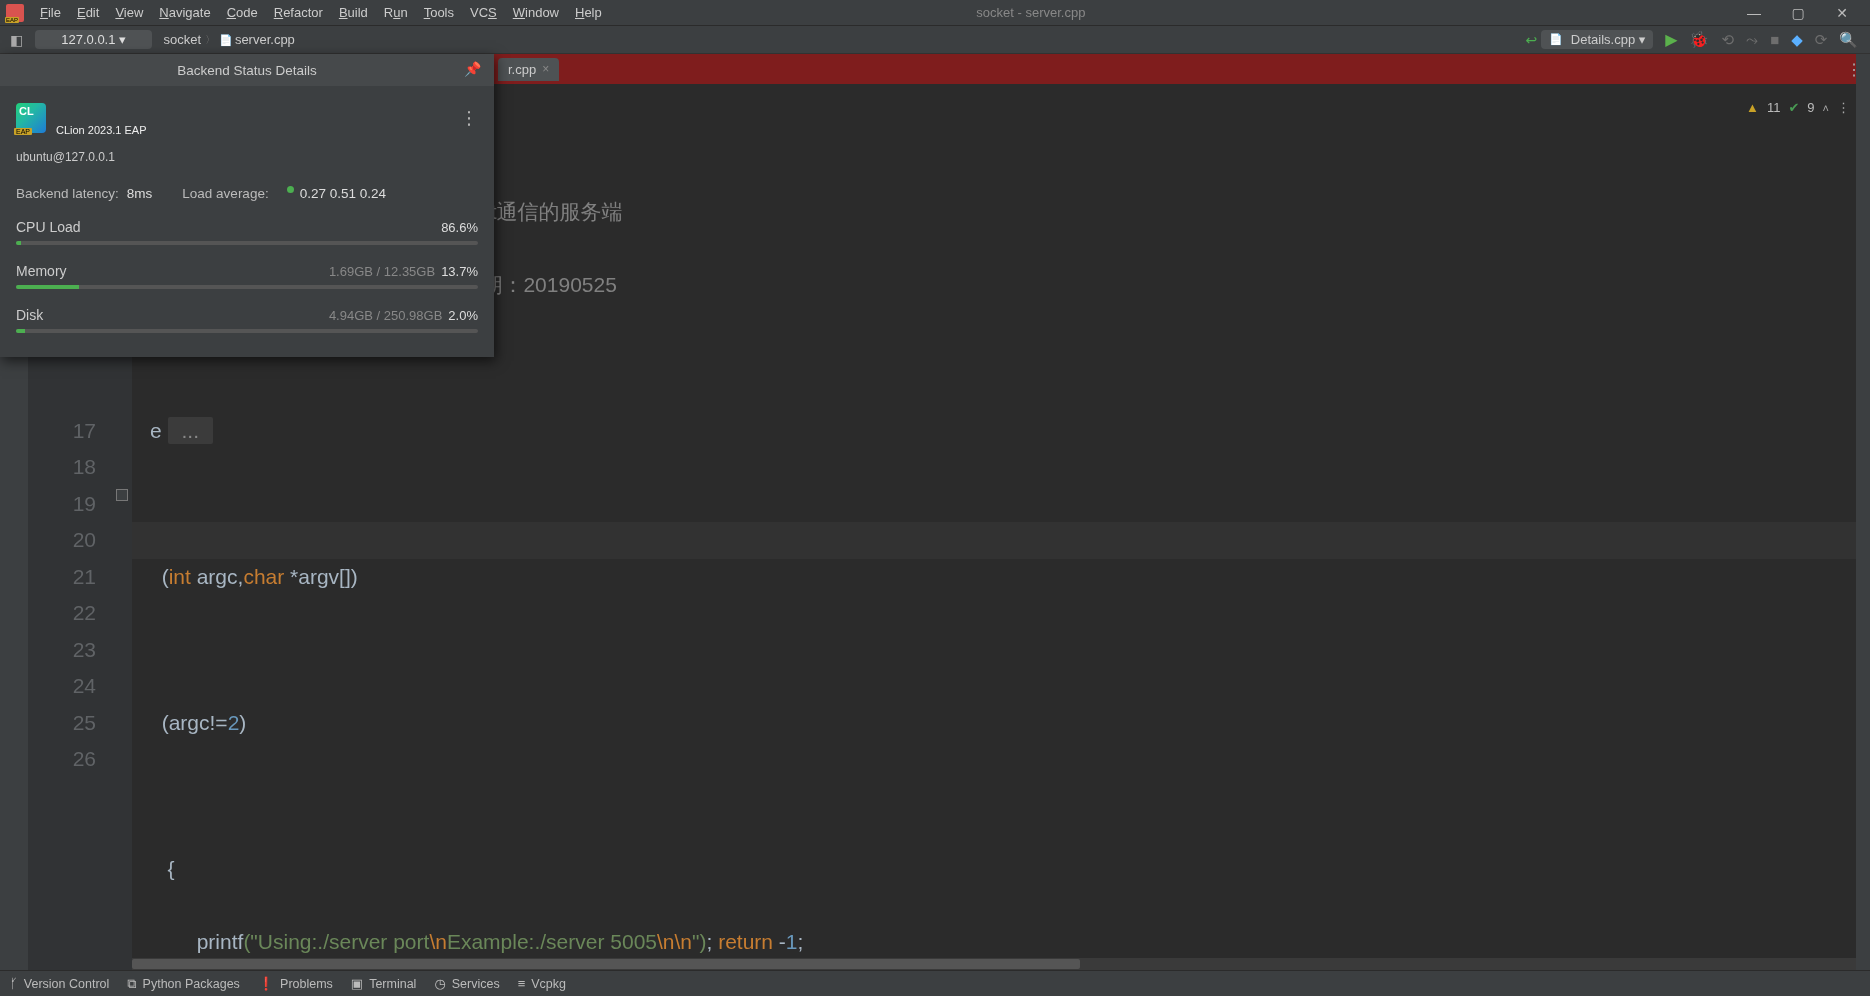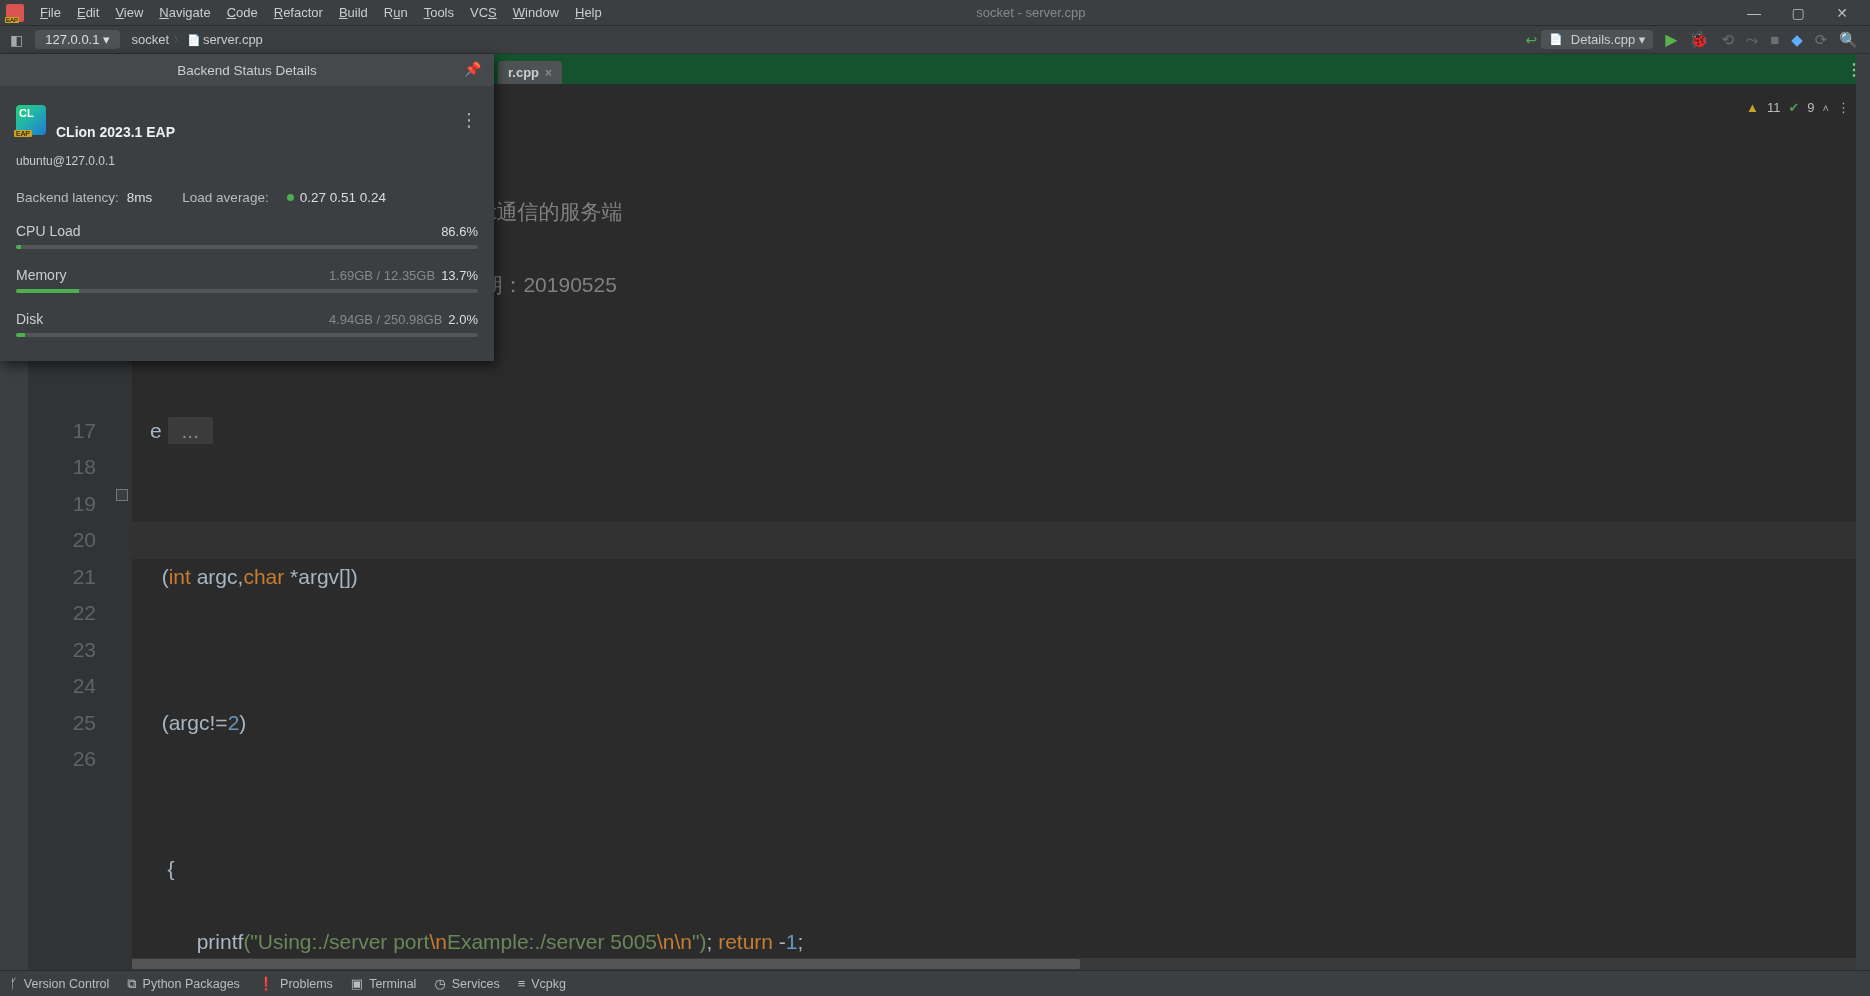--- a/index.html
+++ b/index.html
@@ -10,37 +10,37 @@
 .menubar .app-icon { width:18px; height:18px; background:#d9534f; margin-right:8px; border-radius:2px; position:relative; }
 .menubar .app-icon::after { content:"EAP"; position:absolute; bottom:-1px; left:-1px; font-size:6px; background:#c9a227; color:#000; padding:0 1px; border-radius:1px; }
 .menubar .menu-item { padding:0 8px; color:#ccc; cursor:pointer; }
 .menubar .menu-item u { text-decoration:underline; }
 .menubar .title-center { flex:1; text-align:center; color:#888; font-size:13px; margin-left:-280px; }
 .menubar .win-ctrl { width:44px; text-align:center; color:#bbb; font-size:14px; cursor:pointer; }
 
 
 .toolbar { height:28px; background:#3c3f41; display:flex; align-items:center; padding:0 6px; border-bottom:1px solid #323232; }
 .toolbar .tb-icon { color:#aaa; font-size:14px; padding:0 4px; cursor:pointer; }
-.toolbar .remote-pill { background:#4f5254; color:#ddd; font-size:13px; padding:2px 10px; border-radius:4px; margin:0 8px; cursor:pointer; }
+.toolbar .remote-pill { background:#4f5254; color:#ddd; font-size:13px; padding:2px 26px; border-radius:4px; margin:0 8px; cursor:pointer; }
 .toolbar .crumb { color:#ccc; font-size:13px; padding:0 4px; }
 .toolbar .crumb-sep { color:#777; font-size:10px; }
 .toolbar .file-icon { color:#6ab0f3; font-size:11px; margin-right:2px; }
 .toolbar .spacer { flex:1; }
 .toolbar .run-cfg { background:#4f5254; padding:2px 8px; border-radius:4px; color:#ccc; font-size:13px; margin-right:6px; display:flex; align-items:center; gap:6px; cursor:pointer; }
 .toolbar .play { color:#5bb14c; cursor:pointer; padding:0 6px; }
 .toolbar .bug { color:#5bb14c; cursor:pointer; padding:0 6px; }
 .toolbar .grey-ico { color:#6e6e6e; cursor:pointer; padding:0 6px; font-size:15px; }
 
 
 .main { position:absolute; top:54px; bottom:26px; left:0; right:0; display:flex; }
 .side-gutter-left { width:28px; background:#3c3f41; }
 .side-gutter-right-strip { width:14px; background:#3c3f41; position:absolute; right:0; top:0; bottom:0; }
 .editor-wrap { flex:1; display:flex; flex-direction:column; background:#2b2b2b; }
 
-.tabstrip { height:30px; background:#14532d; display:flex; align-items:flex-end; padding-left:470px; position:relative;font-weight:bold; }
+.tabstrip { height:30px; background:#7f1d1d; display:flex; align-items:center; padding-left:470px; position:relative; }
 .tab { background:#4e5254; color:#ccc; font-size:13px; padding:4px 10px; border-radius:4px 4px 0 0; display:flex; align-items:center; gap:6px; }
 .tab .close { color:#888; font-size:12px; cursor:pointer; }
 .tabstrip .tab-more { position:absolute; right:8px; top:6px; color:#aaa; cursor:pointer; font-size:16px; }
 
 .editor { flex:1; display:flex; font-family:"Consolas","JetBrains Mono",monospace; font-size:21px; line-height:36.5px; overflow:hidden; position:relative; }
 .gutter { width:86px; text-align:right; color:#606366; padding-right:18px; padding-top:0; user-select:none; background:#313335; }
 .gutter .ln { height:36.5px; }
 .fold-gutter { width:18px; background:#313335; position:relative; }
 .fold-gutter .fold-marker { position:absolute; left:2px; width:12px; height:12px; border:1px solid #777; background:#3c3f41; }
 .code { flex:1; padding-left:18px; white-space:pre; color:#a8b6c3; position:relative; }
@@ -68,28 +68,28 @@
 
 
 .popup { position:absolute; top:54px; left:0; width:494px; background:#3c3f41; box-shadow:2px 4px 12px rgba(0,0,0,.6); z-index:50; color:#bbb; }
 .popup .p-head { height:32px; display:flex; align-items:center; justify-content:center; font-size:13.5px; color:#ccc; position:relative; background:#46494b; }
 .popup .pin { position:absolute; right:12px; top:7px; color:#aaa; cursor:pointer; font-size:14px; }
 .popup .p-body { padding:14px 16px 24px; }
 .popup .brand-row { display:flex; align-items:center; gap:10px; }
 .popup .brand-logo { width:30px; height:30px; border-radius:4px; background:linear-gradient(135deg,#22d07a,#23b8a3 40%,#1e7bd6); position:relative; }
 .popup .brand-logo::before { content:"CL"; position:absolute; top:2px; left:3px; color:#fff; font-size:11px; font-weight:bold; }
 .popup .brand-logo::after { content:"EAP"; position:absolute; bottom:-2px; left:-2px; background:#c9a227; color:#000; font-size:7px; padding:0 2px; border-radius:1px; }
-.popup .brand-name { color:#eee; font-size:14px; font-weight:700;margin-top:24px; }
+.popup .brand-name { color:#eee; font-size:11px; font-weight:400;margin-top:24px; }
 .popup .brand-more { margin-left:auto; color:#bbb; cursor:pointer; font-size:18px; }
 .popup .sub { margin-top:14px; font-size:12px; color:#ccc; }
 .popup .tabs { display:flex; gap:22px; margin-top:18px; font-size:14px; }
 .popup .ptab { color:#bbb; padding-bottom:6px; cursor:pointer; }
 .popup .ptab.active { color:#4a9eeb; border-bottom:2px solid #4a9eeb; }
 .popup .stats { margin-top:22px; font-size:13.5px; }
-.popup .stats .srow { display:flex; align-items:center; margin-bottom:12px; }
+.popup .stats .srow { display:flex; align-items:flex-start; margin-bottom:12px; }
 .popup .stats .srow .slabel { color:#bbb; margin-right:8px; }
 .popup .stats .srow .sval { color:#ddd; }
 .popup .dot { width:7px; height:7px; background:#4caf50; border-radius:50%; display:inline-block; margin:0 6px 1px 10px; }
 .popup .metric { margin-top:18px; }
 .popup .metric .mrow { display:flex; align-items:baseline; }
 .popup .metric .mlabel { color:#ccc; font-size:14px; }
 .popup .metric .mright { margin-left:auto; font-size:13px; }
 .popup .metric .mright .mgrey { color:#888; margin-right:6px; }
 .popup .metric .mright .mval { color:#ddd; }
 .popup .bar { height:4px; background:#555; border-radius:2px; margin-top:6px; position:relative; overflow:hidden; }

